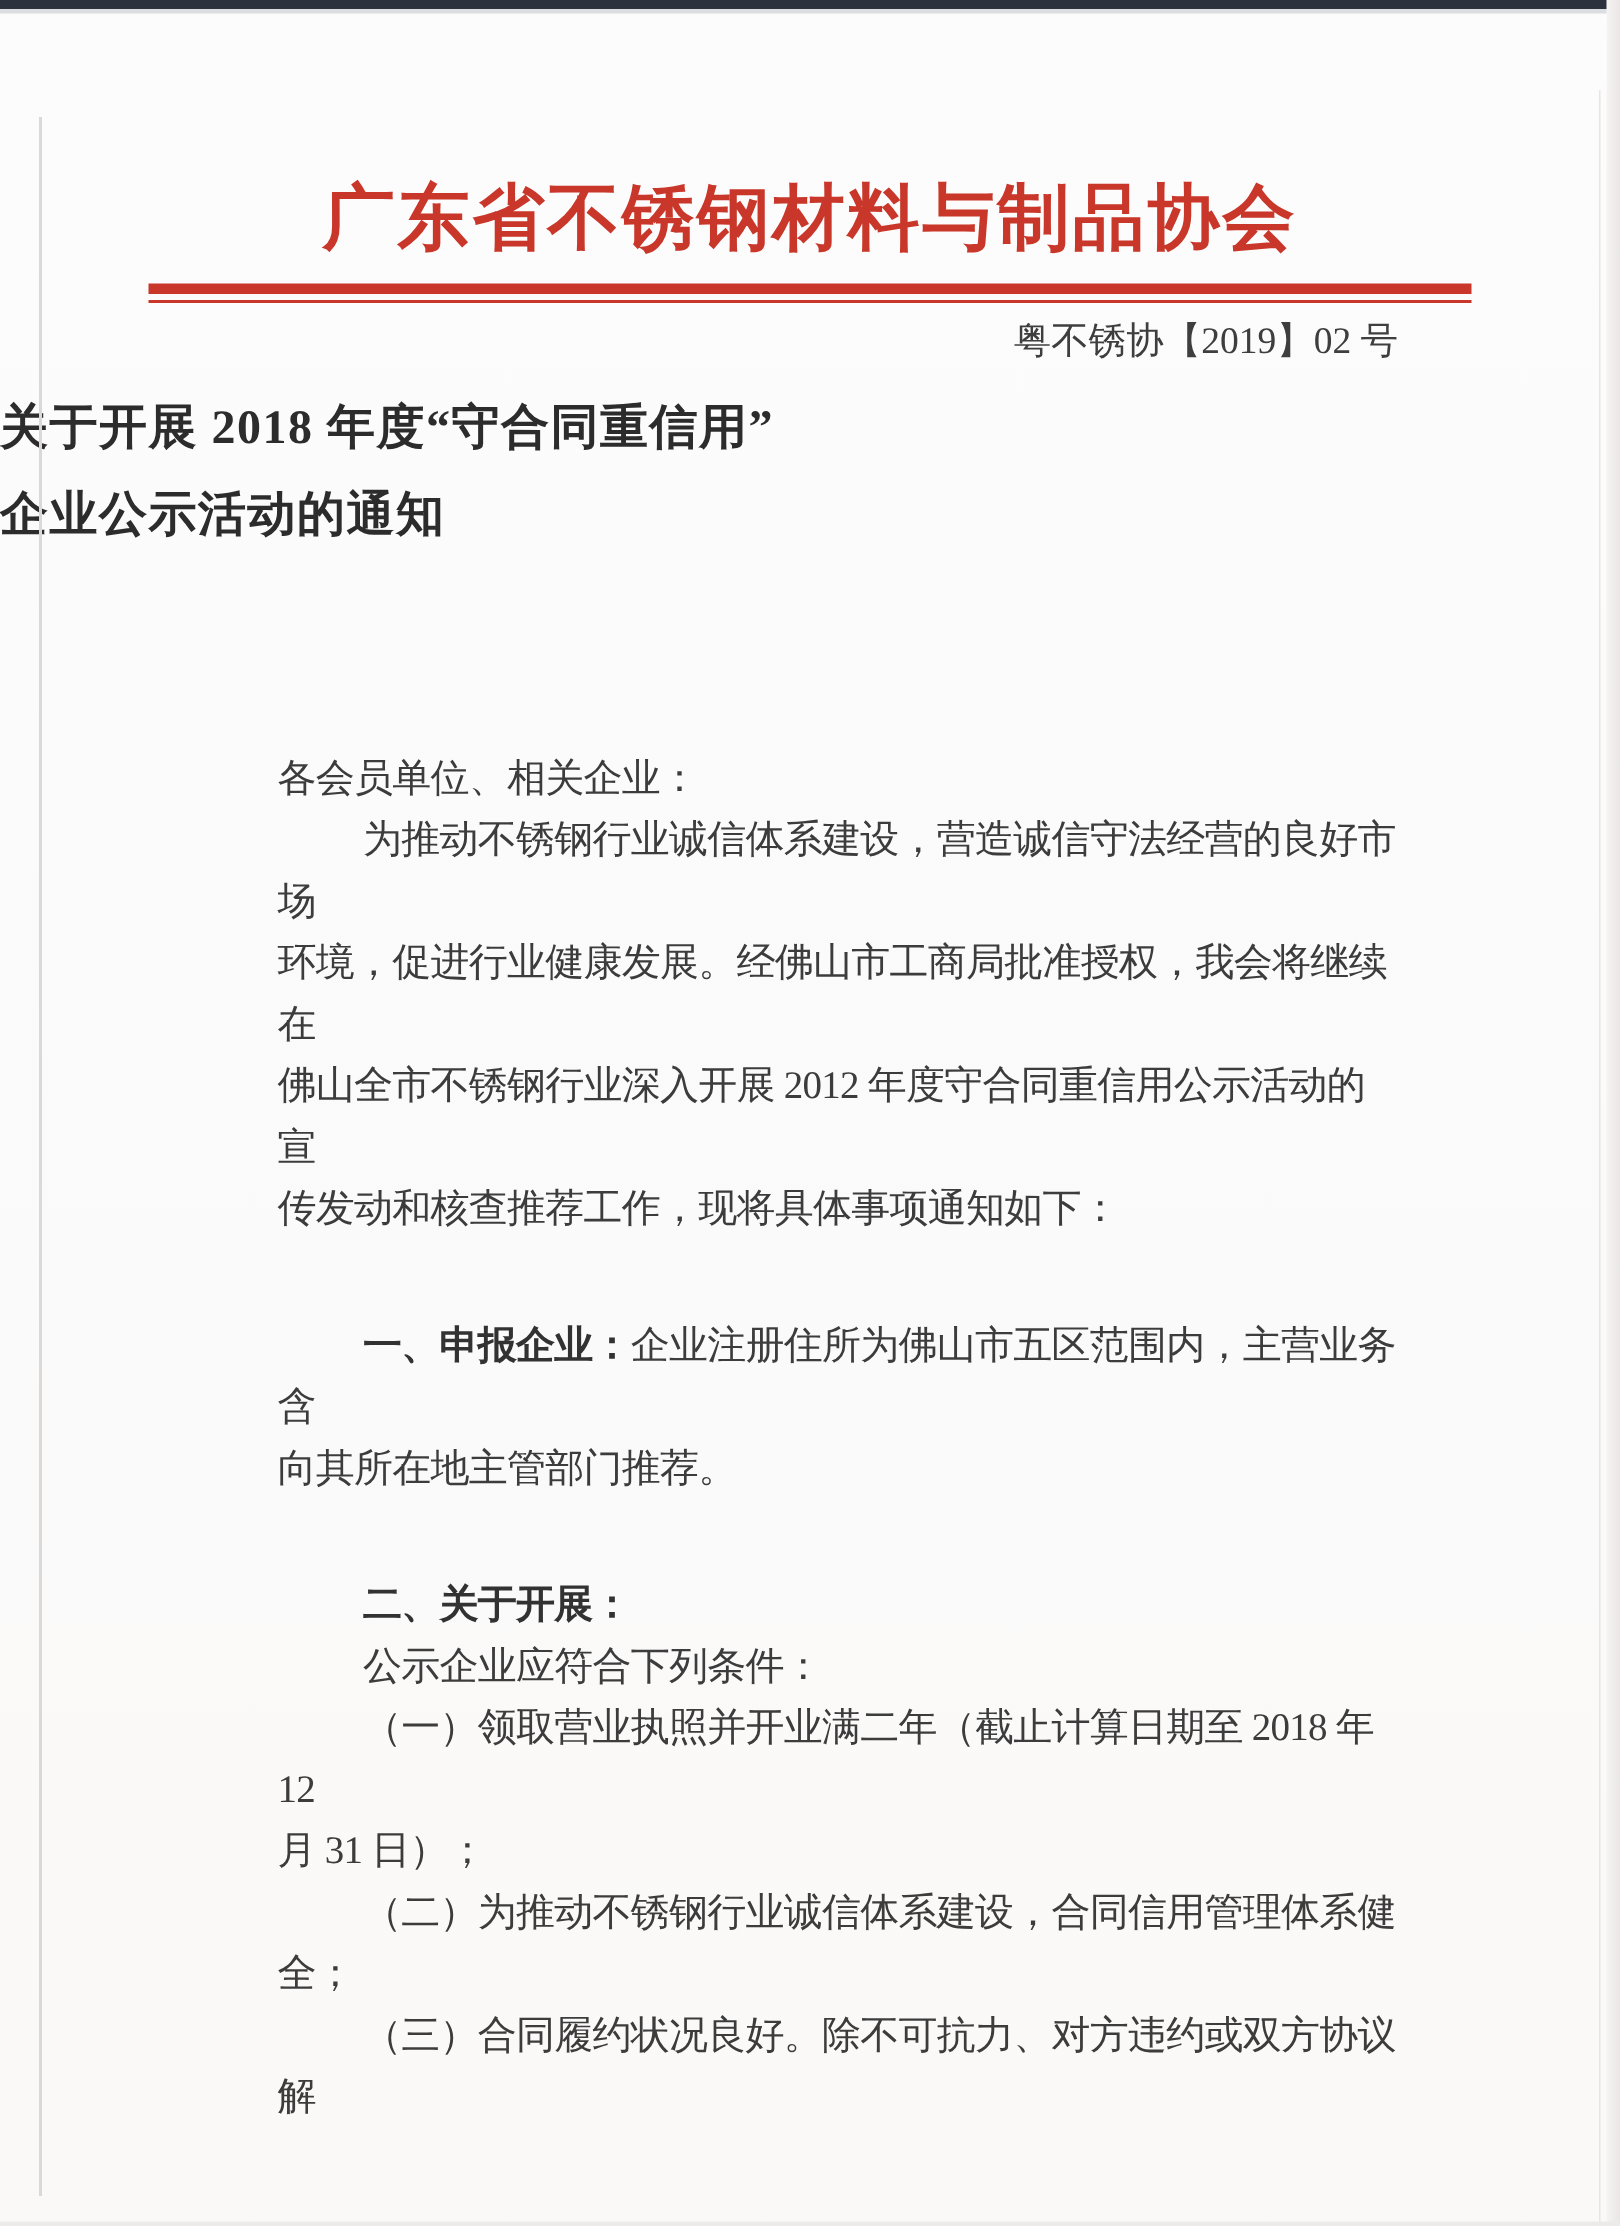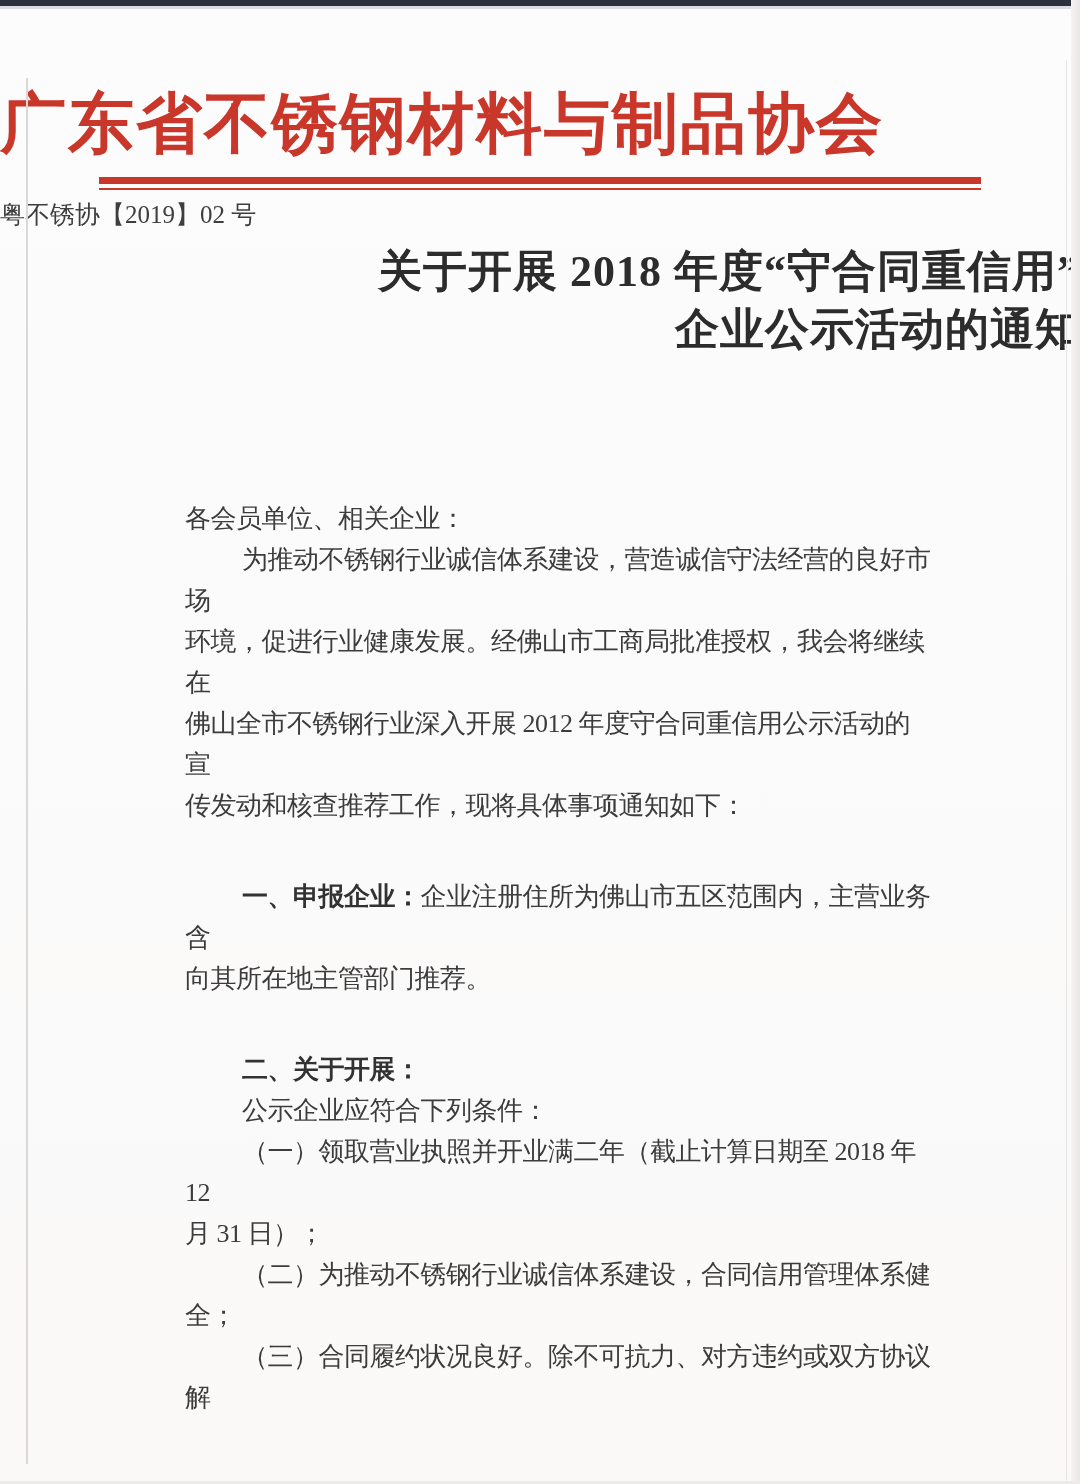--- a/index.html
+++ b/index.html
@@ -16,40 +16,40 @@
   
   .scan-top{position:absolute;top:0;left:0;right:0;height:6px;background:#2b323d;}
   .scan-top-fade{position:absolute;top:6px;left:0;right:0;height:3px;background:#b9bec6;opacity:.5;}
   .scan-left-line{position:absolute;left:26px;top:78px;bottom:20px;width:2px;background:#dcd8d5;}
   .scan-right-band{position:absolute;right:0;top:0;bottom:0;width:9px;background:linear-gradient(to right,#f6f4f3,#e9e6e5);}
   .scan-right-line{position:absolute;right:13px;top:60px;bottom:0;width:1px;background:#e7e4e2;}
   .scan-bottom{position:absolute;bottom:0;left:0;right:0;height:3px;background:#edebe9;}
 
   
   .org-name{
-    margin-top:88px;
-    text-align:left;
-    font-size:66px;font-weight:700;
+    margin-top:120px;
+    text-align:center;
+    font-size:48px;font-weight:700;
     letter-spacing:2px;
     color:var(--red,#c8372a);
     line-height:1.1;
   }
   .rule-thick{width:882px;height:7px;margin:16px auto 4px;background:var(--red,#c8372a);}
   .rule-thin{width:882px;height:2px;margin:0 auto;background:var(--red,#c8372a);}
   .doc-number{
     margin-top:8px;
-    text-align:left;
+    text-align:right;
     padding-right:148px;
     font-size:25px;
     color:#3f3e3e;
   }
   .doc-title{
     margin-top:12px;
-    text-align:right;
-    font-size:44px;font-weight:700;
+    text-align:left;
+    font-size:32px;font-weight:700;
     line-height:58px;
     color:#2d2c2c;
     letter-spacing:1px;
   }
 
   
   .content{
     position:absolute;
     left:185px;top:498px;width:748px;
     font-size:26px;line-height:41px;

